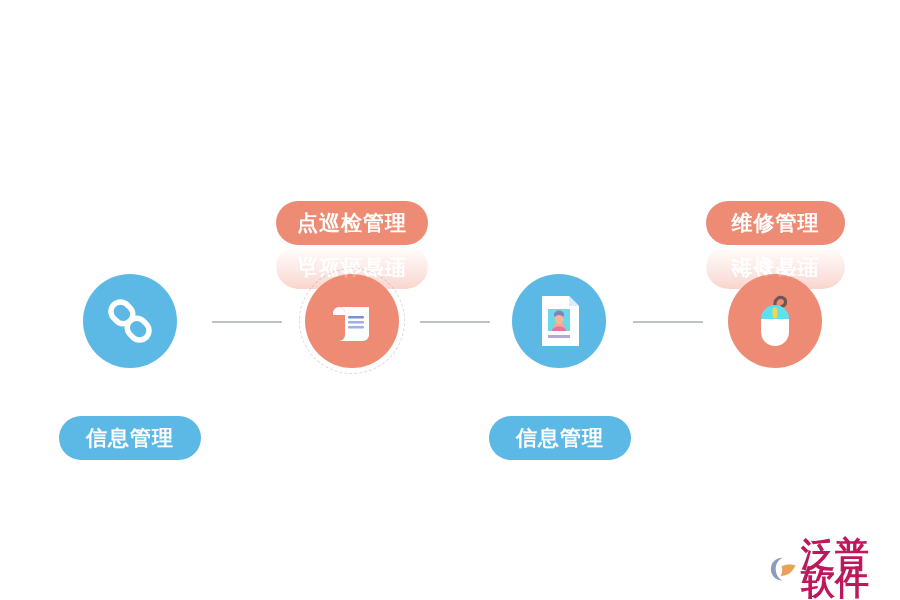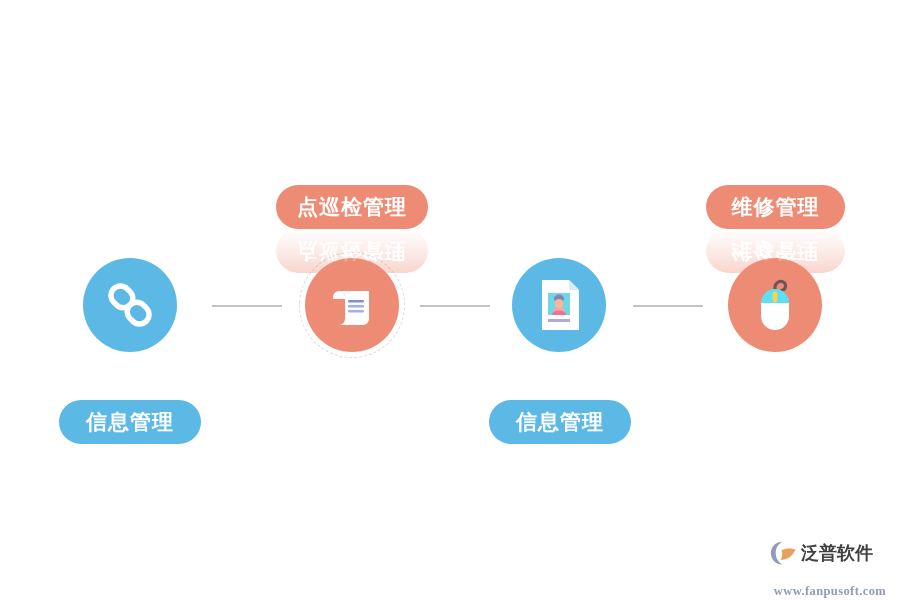--- a/index.html
+++ b/index.html
@@ -10,21 +10,21 @@
     width: 900px;
     height: 600px;
     background: #ffffff;
     font-family: "Liberation Sans", "DejaVu Sans", sans-serif;
     overflow: hidden;
     position: relative;
   }
 
   #canvas {
     position: absolute;
-    left: 0; top: 0;
+    left: 0; top: 16px;
     width: 900px;
     height: 427px;
   }
 
   
   .flow {
     position: absolute;
     left: 0;
     top: 258px;
     width: 900px;
@@ -134,26 +134,26 @@
     align-items: center;
     height: 30px;
   }
   .logo-mark {
     width: 28px;
     height: 28px;
     flex: 0 0 28px;
     margin-right: 3px;
   }
   .logo-cn {
-    font-size: 18px;
-    font-weight: bold;
-    color: #404040;
+    font-size: 34px;
+    font-weight: bold;
+    color: #be185d;
     letter-spacing: 0px;
     line-height: 28px;
-    font-family: Liberation Sans, sans-serif;
+    font-family: Liberation Serif, serif;
   }
   .logo-url {
     font-size: 12.5px;
     color: #8f9bb8;
     letter-spacing: .4px;
     font-family: "Liberation Serif", "DejaVu Serif", serif;
     font-weight: bold;
     margin-top: 16px;
     text-align: center;
     width: 120px;

